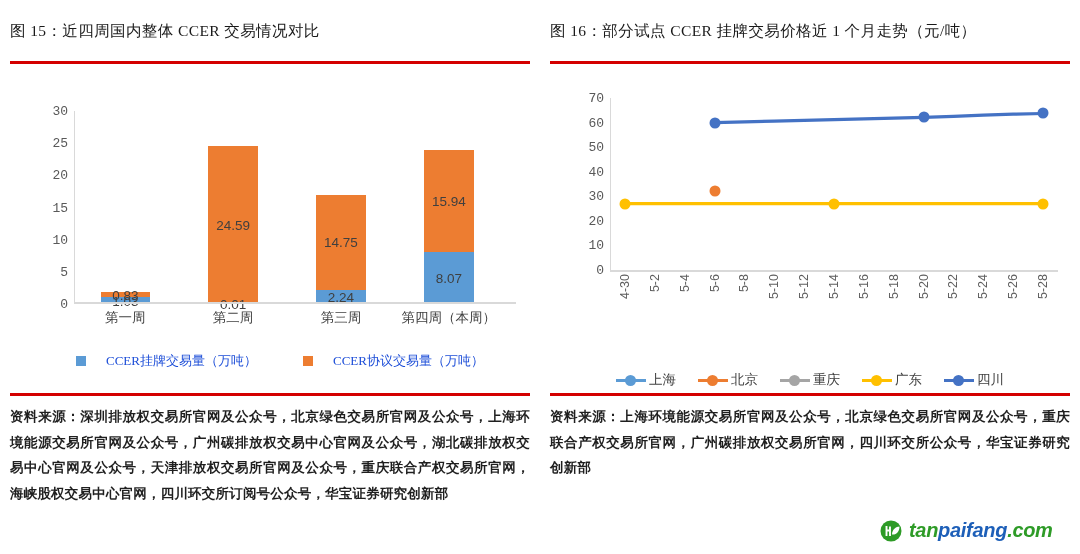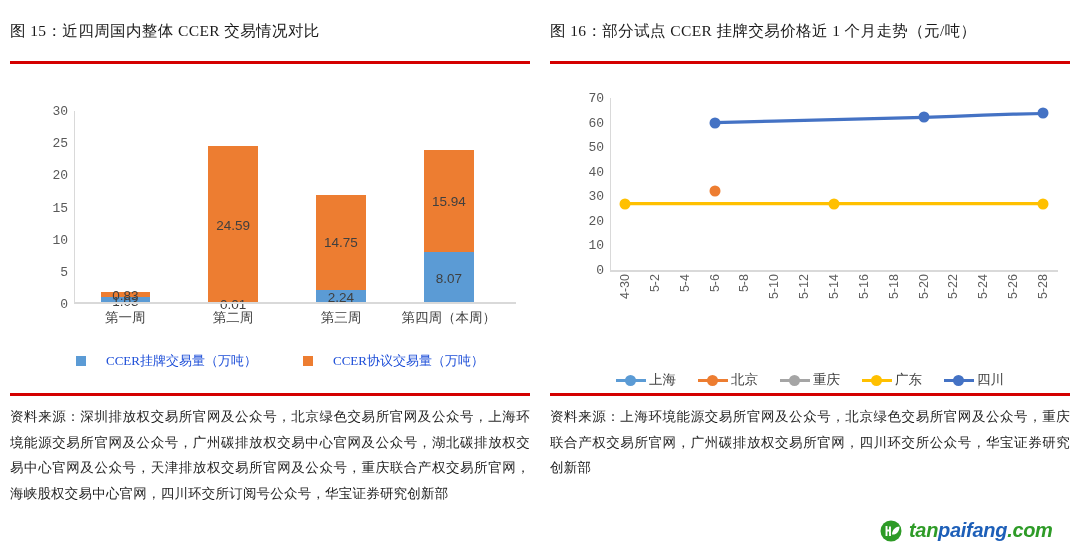--- a/index.html
+++ b/index.html
@@ -19,21 +19,21 @@
   }
   .rule{height:3px;background:#d40000;width:100%;}
   .rule-top-left{position:absolute;left:10px;top:61px;width:520px;}
   .rule-top-right{position:absolute;left:10px;top:61px;width:520px;}
   .rule-bot{position:absolute;left:10px;top:393px;width:520px;}
 
   .source{
     position:absolute;left:10px;top:404px;width:520px;
     font-family:"Liberation Serif",serif;
     font-size:13.5px;color:#1f1f1f;line-height:25.5px;
-    text-align:justify;letter-spacing:.2px;
+    text-align:justify;letter-spacing:.2px;font-weight:bold;
   }
 
   
   .chart{position:absolute;}
   .axis-line{position:absolute;background:#d9d9d9;}
   .ytick{
     position:absolute;right:0;transform:translateY(-50%);
     font-family:Liberation Mono, monospace;font-size:13px;color:#595959;
     text-align:right;white-space:nowrap;
   }

